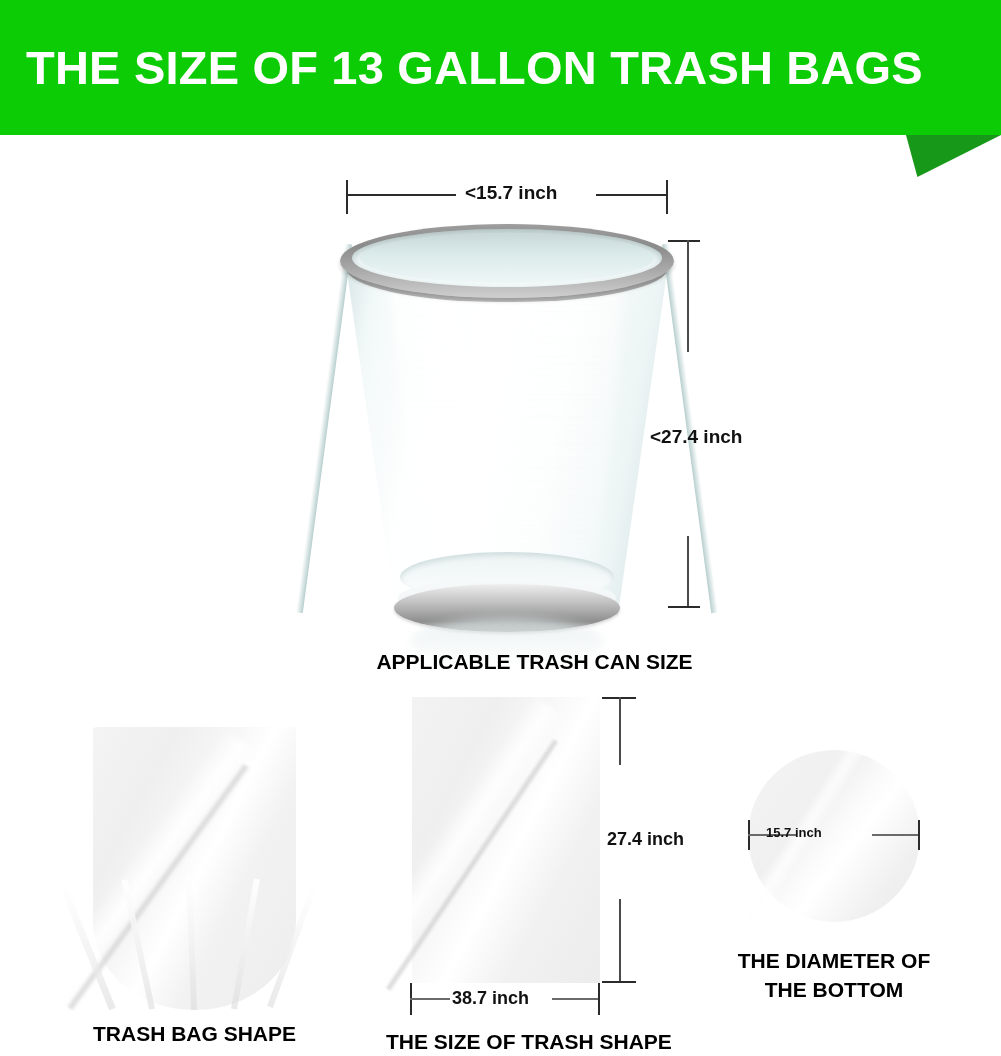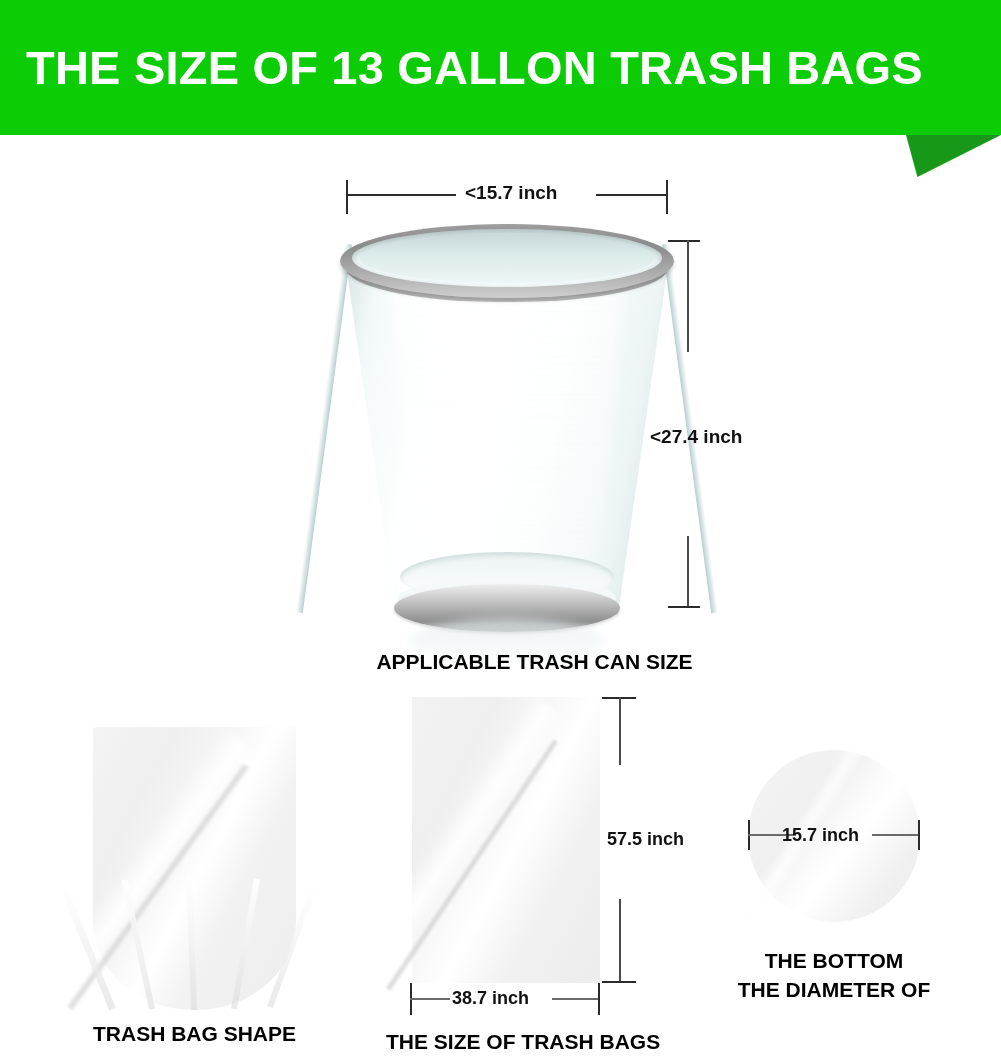--- a/index.html
+++ b/index.html
@@ -412,39 +412,39 @@
   </div>
   <div class="caption" style="left:93px; top:1022px; width:203px;">TRASH BAG SHAPE</div>
 
   <div class="flatbag">
     <div class="flatbag-diag"></div>
     <div class="flatbag-diag2"></div>
   </div>
 
   <div class="dim-cap-h" style="left:602px; top:697px; width:34px;"></div>
   <div class="dim-line-v" style="left:619px; top:697px; height:68px;"></div>
-  <div class="dim-label" style="left:607px; top:829px; font-size:18px;">57.5 inch</div>
+  <div class="dim-label" style="left:607px; top:829px; font-size:18px;">27.4 inch</div>
   <div class="dim-line-v" style="left:619px; top:899px; height:84px;"></div>
   <div class="dim-cap-h" style="left:602px; top:981px; width:34px;"></div>
 
   <div class="dim-cap-v" style="left:410px; top:983px; width:2px; height:32px;"></div>
   <div class="dim-line-h" style="left:410px; top:998px; width:40px; background:#6a6a6a;"></div>
   <div class="dim-label" style="left:452px; top:988px; font-size:18px;">38.7 inch</div>
   <div class="dim-line-h" style="left:552px; top:998px; width:48px; background:#6a6a6a;"></div>
   <div class="dim-cap-v" style="left:598px; top:983px; width:2px; height:32px;"></div>
 
-  <div class="caption" style="left:386px; top:1030px; width:240px;">THE SIZE OF TRASH BAGS</div>
+  <div class="caption" style="left:386px; top:1030px; width:240px;">THE SIZE OF TRASH SHAPE</div>
 
   <div class="bottomcircle">
     <div class="circle-diag"></div>
   </div>
   <div class="dim-cap-v" style="left:748px; top:820px; width:2px; height:30px;"></div>
   <div class="dim-line-h" style="left:748px; top:834px; width:48px; background:#6a6a6a;"></div>
-  <div class="dim-label" style="left:766px; top:825px; font-size:18px;margin-left:16px;">15.7 inch</div>
+  <div class="dim-label" style="left:766px; top:825px; font-size:13px;">15.7 inch</div>
   <div class="dim-line-h" style="left:872px; top:834px; width:48px; background:#6a6a6a;"></div>
   <div class="dim-cap-v" style="left:918px; top:820px; width:2px; height:30px;"></div>
 
   <div class="caption-multi" style="left:710px; top:946px; width:248px;">
+    <div>THE DIAMETER OF</div>
     <div>THE BOTTOM</div>
-    <div>THE DIAMETER OF</div>
   </div>
 
 </div>
 
 </body></html>

